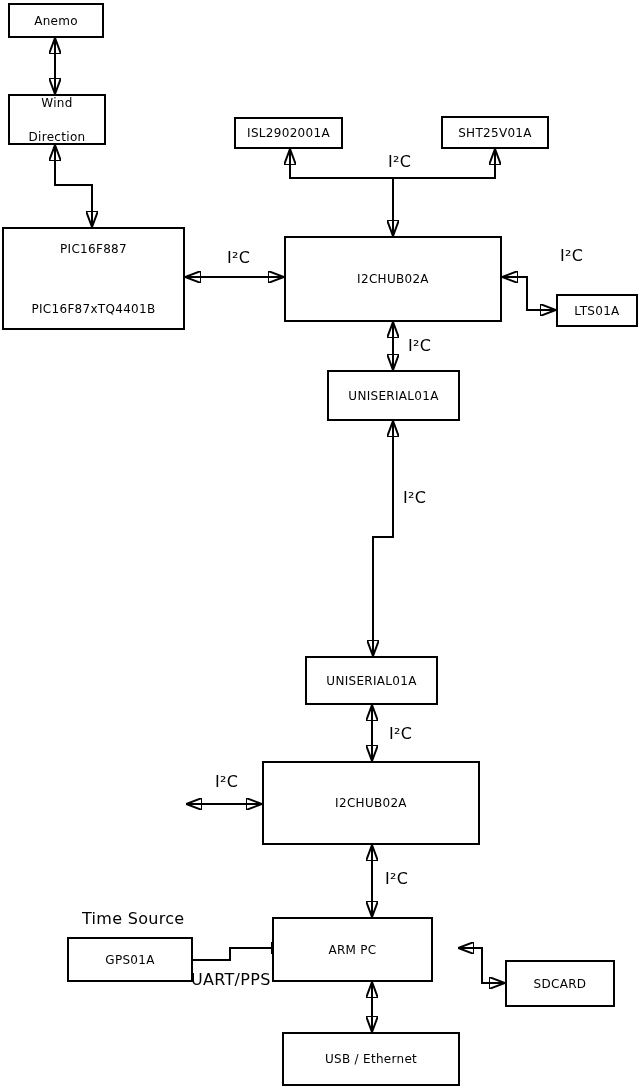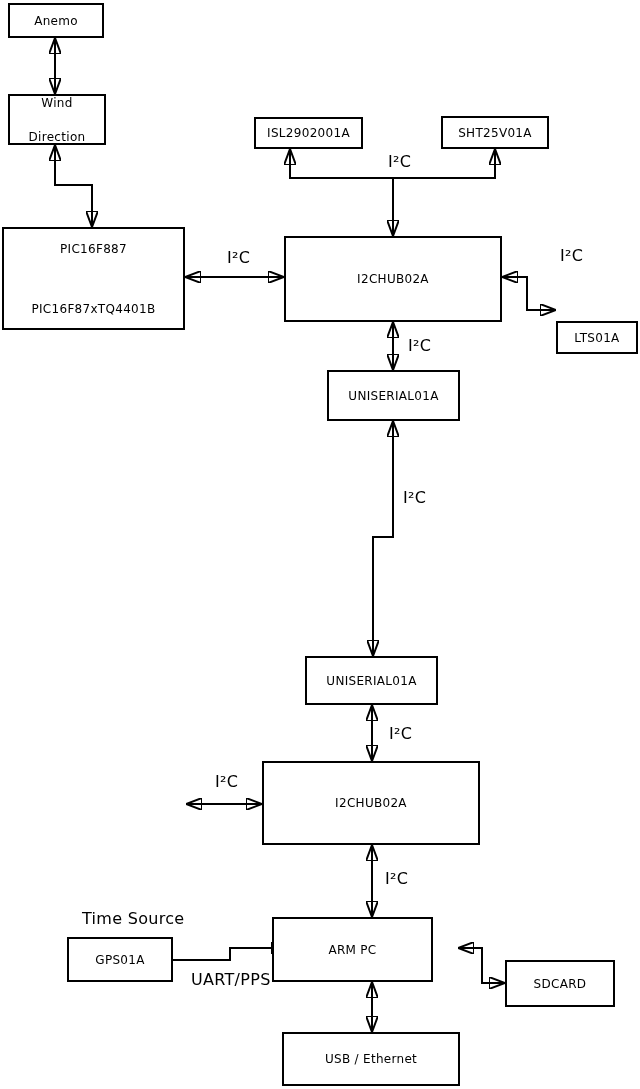--- a/index.html
+++ b/index.html
@@ -39,30 +39,30 @@
   .edge-label {
     position: absolute;
     font-size: 16px;
     letter-spacing: 0.3px;
     white-space: nowrap;
   }
   
   .n-anemo      { left: 8px;   top: 3px;    width: 96px;  height: 35px; }
   .n-wind       { left: 8px;   top: 94px;   width: 98px;  height: 51px; gap: 18px; }
   .n-pic        { left: 2px;   top: 227px;  width: 183px; height: 103px; gap: 44px; }
-  .n-isl        { left: 234px; top: 117px;  width: 109px; height: 32px; margin-left: 20px; }
+  .n-isl        { left: 234px; top: 117px;  width: 109px; height: 32px; }
   .n-sht        { left: 441px; top: 116px;  width: 108px; height: 33px; }
   .n-hub1       { left: 284px; top: 236px;  width: 218px; height: 86px; }
-  .n-lts        { left: 556px; top: 294px;  width: 82px;  height: 33px; margin-top: 27px; }
+  .n-lts        { left: 556px; top: 294px;  width: 82px;  height: 33px; }
   .n-uniserial1 { left: 327px; top: 370px;  width: 133px; height: 51px; }
   .n-uniserial2 { left: 305px; top: 656px;  width: 133px; height: 49px; }
   .n-hub2       { left: 262px; top: 761px;  width: 218px; height: 84px; }
   .n-barometer  { left: 75px;  top: 776px;  width: 111px; height: 56px; }
   .n-armpc      { left: 272px; top: 917px;  width: 161px; height: 65px; }
-  .n-gps        { left: 67px;  top: 937px;  width: 106px; height: 45px; }
+  .n-gps        { left: 67px;  top: 937px;  width: 126px; height: 45px; }
   .n-sdcard     { left: 505px; top: 960px;  width: 110px; height: 47px; }
   .n-usb        { left: 282px; top: 1032px; width: 178px; height: 54px; }
   
   .l-i2c-top        { left: 388px; top: 152px; }
   .l-i2c-pic-hub    { left: 227px; top: 248px; }
   .l-i2c-hub-lts    { left: 560px; top: 246px; }
   .l-i2c-hub-uni    { left: 408px; top: 336px; }
   .l-i2c-long       { left: 403px; top: 488px; }
   .l-i2c-uni2-hub2  { left: 389px; top: 724px; }
   .l-i2c-baro-hub2  { left: 215px; top: 772px; }

